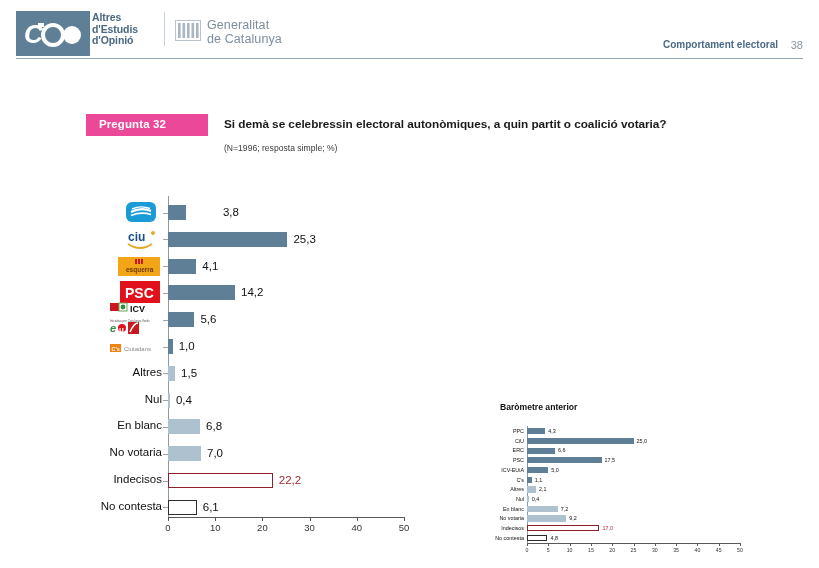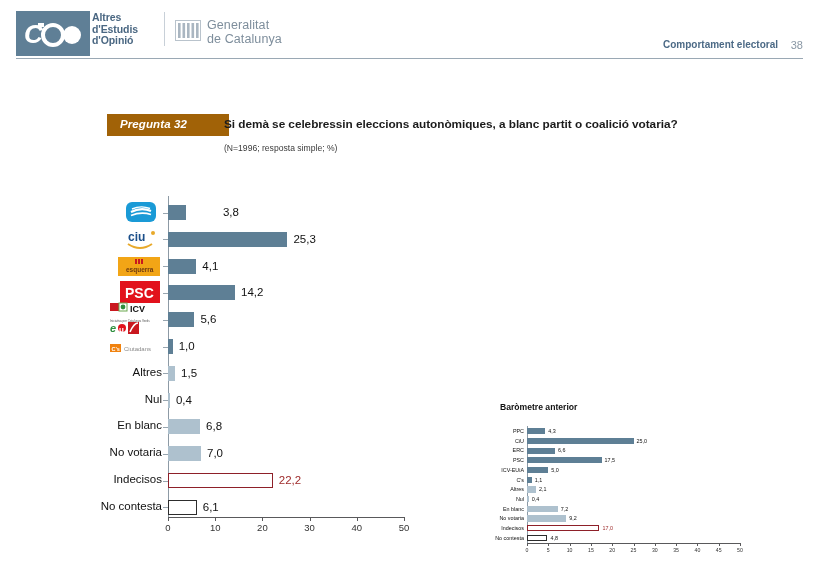--- a/index.html
+++ b/index.html
@@ -47,23 +47,22 @@
     position:absolute; right:41px; top:39px;
     font-size:10px; font-weight:bold; color:#4c6a86; text-align:right; white-space:nowrap;
   }
   #page-number {
     position:absolute; right:16px; top:39px;
     font-size:11px; color:#8a98a5; text-align:center;
   }
 
   
   #question-badge {
-    position:absolute; left:107px; top:114px; width:122px; height:22px;
-    background:#a16207;
-    font-style:italic;
+    position:absolute; left:86px; top:114px; width:122px; height:22px;
+    background:#ec4899;
   }
   #question-badge-label {
     position:absolute; left:13px; top:4px;
     font-size:11.5px; font-weight:bold; color:#ffffff; letter-spacing:0.1px;
   }
   #question-text {
     position:absolute; left:224px; top:117px; width:540px;
     font-size:11.8px; font-weight:bold; color:#1b1b1b; letter-spacing:-0.05px;
   }
   #question-sub {
@@ -175,21 +174,21 @@
 
   <div id="section-title">Comportament electoral</div>
   <div id="page-number">38</div>
 
   <div id="header-rule"></div>
 </div>
 
 <div id="question-badge">
   <div id="question-badge-label">Pregunta 32</div>
 </div>
-<div id="question-text">Si demà se celebressin eleccions autonòmiques, a blanc partit o coalició votaria?</div>
+<div id="question-text">Si demà se celebressin electoral autonòmiques, a quin partit o coalició votaria?</div>
 <div id="question-sub">(N=1996; resposta simple; %)</div>
 
 <div id="main-chart">
   <div id="main-baseline"></div>
   <div id="main-axis-line"></div>
   <div id="main-rows">
       <div class="cat-row" style="top: 205px;">
         <div class="gridmark" style="top: 7.5px;"></div>
         <div class="logo-box" style="left: 124px; top: -4px;"><svg viewBox="0 0 34 22" width="34" height="22">
             <rect x="2" y="1" width="30" height="20" rx="6" fill="#1a9ad6"></rect>

